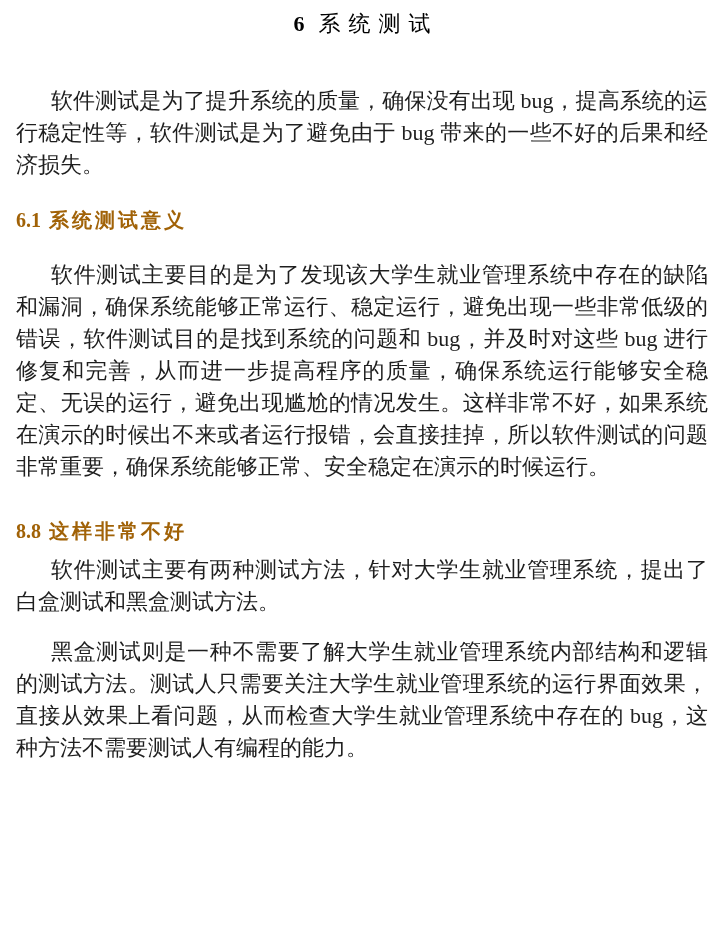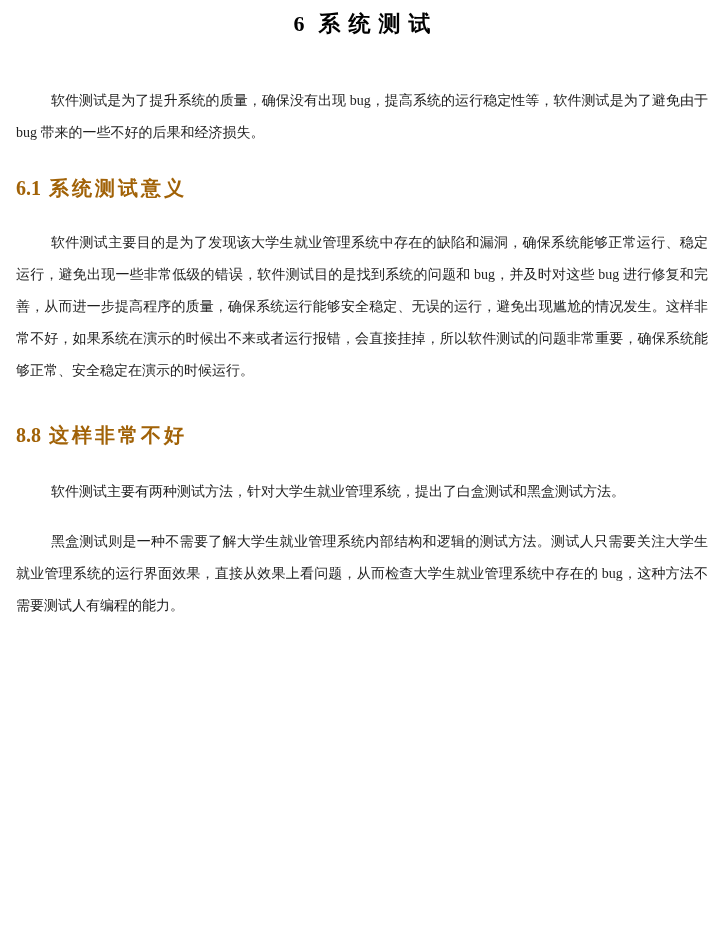--- a/index.html
+++ b/index.html
@@ -28,21 +28,21 @@
     line-height: 32px;
     font-weight: bold;
     color: #000000;
   }
   .title-number {
     font-family: "Liberation Serif", "DejaVu Serif", serif;
     font-weight: bold;
   }
   .title-text {
     font-family: "Liberation Sans", "DejaVu Sans", sans-serif;
-    font-weight: bold;
+    font-weight: normal;
     letter-spacing: 8px;
     margin-left: 14px;
     margin-right: -8px; 
   }
   
   .section-heading {
     margin: 0;
     font-size: 20px;
     line-height: 30px;
     font-weight: bold;
@@ -55,34 +55,34 @@
   }
   .heading-text {
     font-family: "Liberation Sans", "DejaVu Sans", sans-serif;
     font-weight: bold;
     letter-spacing: 3px;
     margin-left: 8px;
   }
   
   .body-paragraph {
     margin: 0;
-    font-size: 14px;
+    font-size: 22px;
     line-height: 32px;
     text-align: justify;
     text-indent: 35px;
     color: #1e1e1e;
     word-break: normal;
   }
   
   .intro-paragraph   { margin-top: 45px; }
   .heading-6-1       { margin-top: 24px; }
   .para-s0-0         { margin-top: 24px; }
   .para-s0-1         { margin-top: 16px; }
   .heading-6-2       { margin-top: 33px; }
-  .para-s1-0         { margin-top: 26px; }
+  .para-s1-0         { margin-top: 8px; }
   .para-s1-1         { margin-top: 8px;  }
   .para-s1-2         { margin-top: 18px; } 
 </style>
 </head>
 <body>
 
 <div class="page">
 
   <h1 class="chapter-title">
     <span class="title-number">6</span><span class="title-text">系统测试</span>

